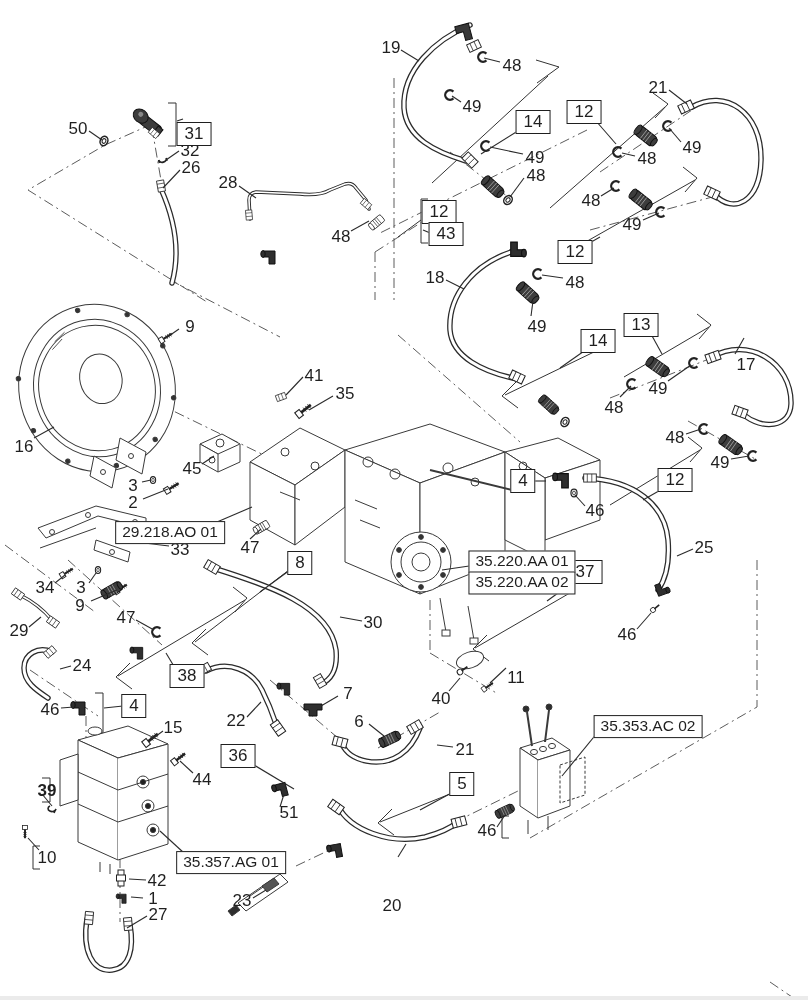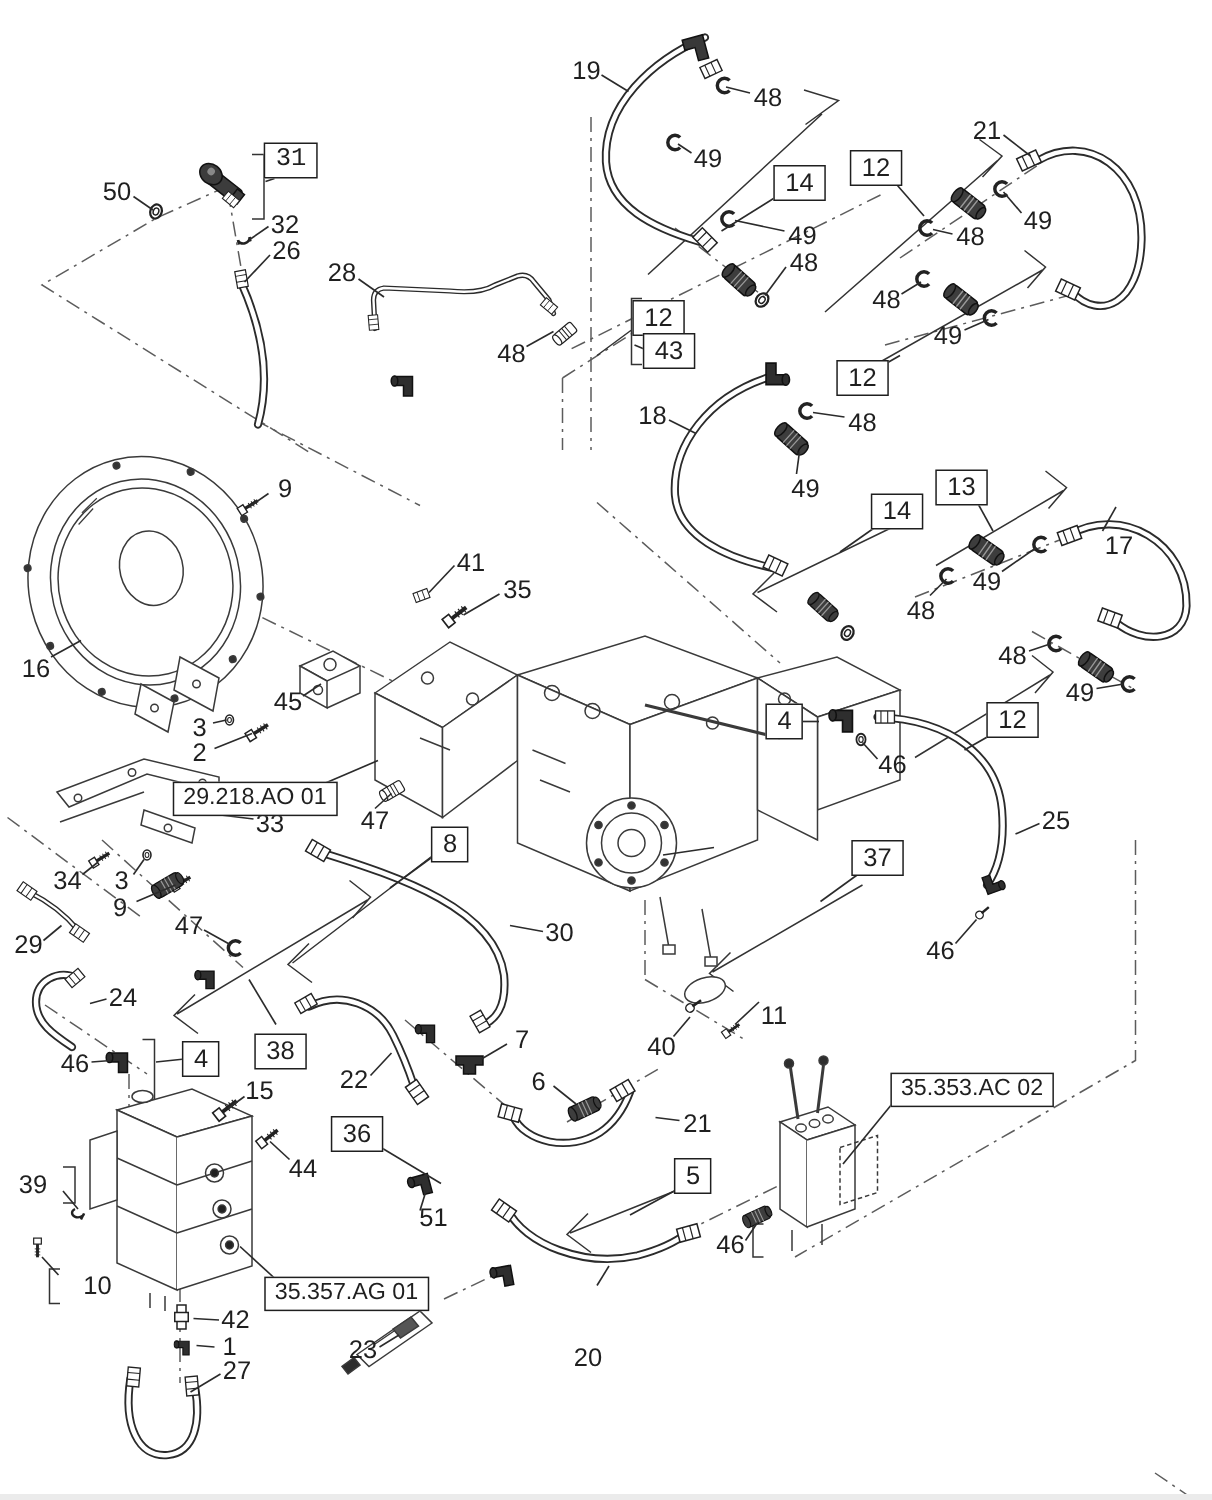--- a/index.html
+++ b/index.html
@@ -495,46 +495,50 @@
       <div class="callout" style="left: 627px; top: 634px;">46</div>
       <div class="callout" style="left: 516px; top: 665px; margin-top: 12px;">11</div>
       <div class="callout" style="left: 441px; top: 698px;">40</div>
       <div class="callout" style="left: 373px; top: 622px;">30</div>
       <div class="callout" style="left: 236px; top: 720px;">22</div>
       <div class="callout" style="left: 348px; top: 693px;">7</div>
       <div class="callout" style="left: 359px; top: 721px;">6</div>
       <div class="callout" style="left: 465px; top: 749px;">21</div>
       <div class="callout" style="left: 487px; top: 830px;">46</div>
       <div class="callout" style="left: 392px; top: 865px; margin-top: 40px;">20</div>
-      <div class="callout" style="left: 22px; top: 790px;">39</div>
-      <div class="callout" style="left: 47px; top: 857px; margin-left: 18px;">10</div>
+      <div class="callout" style="left: 47px; top: 790px; font-weight: bold;">39</div>
+      <div class="callout" style="left: 47px; top: 857px;">10</div>
       <div class="callout" style="left: 157px; top: 880px;">42</div>
       <div class="callout" style="left: 153px; top: 898px;">1</div>
       <div class="callout" style="left: 158px; top: 914px;">27</div>
       <div class="callout" style="left: 242px; top: 900px;">23</div>
       <div class="callout" style="left: 202px; top: 779px;">44</div>
       <div class="callout" style="left: 289px; top: 812px;">51</div>
-      <div class="callout boxed" style="left: 194px; top: 107px; font-family: Liberation Mono, monospace;">31</div>
+      <div class="callout boxed" style="left: 194px; top: 134px;">31</div>
       <div class="callout boxed" style="left: 533px; top: 122px;">14</div>
       <div class="callout boxed" style="left: 584px; top: 112px;">12</div>
       <div class="callout boxed" style="left: 439px; top: 212px;">12</div>
       <div class="callout boxed" style="left: 446px; top: 234px;">43</div>
       <div class="callout boxed" style="left: 575px; top: 252px;">12</div>
       <div class="callout boxed" style="left: 598px; top: 341px;">14</div>
       <div class="callout boxed" style="left: 641px; top: 325px;">13</div>
       <div class="callout boxed" style="left: 675px; top: 480px;">12</div>
       <div class="callout boxed" style="left: 523px; top: 481px;">4</div>
       <div class="callout boxed" style="left: 585px; top: 572px;">37</div>
       <div class="callout boxed" style="left: 300px; top: 563px;">8</div>
-      <div class="callout boxed" style="left: 187px; top: 701px;">38</div>
+      <div class="callout boxed" style="left: 187px; top: 676px;">38</div>
       <div class="callout boxed" style="left: 134px; top: 706px;">4</div>
       <div class="callout boxed" style="left: 238px; top: 756px;">36</div>
       <div class="callout boxed" style="left: 462px; top: 784px;">5</div>
       <div class="refbox" style="left: 170px; top: 527px;">
         <div class="row">29.218.AO 01</div>
+      </div>
+      <div class="refbox" style="left: 522px; top: 567px;">
+        <div class="row">35.220.AA 01</div>
+        <div class="row">35.220.AA 02</div>
       </div>
       <div class="refbox" style="left: 648px; top: 721px;">
         <div class="row">35.353.AC 02</div>
       </div>
       <div class="refbox" style="left: 231px; top: 857px;">
         <div class="row">35.357.AG 01</div>
       </div>
     </div>
 <div id="bottom-edge"></div>
 </div>

